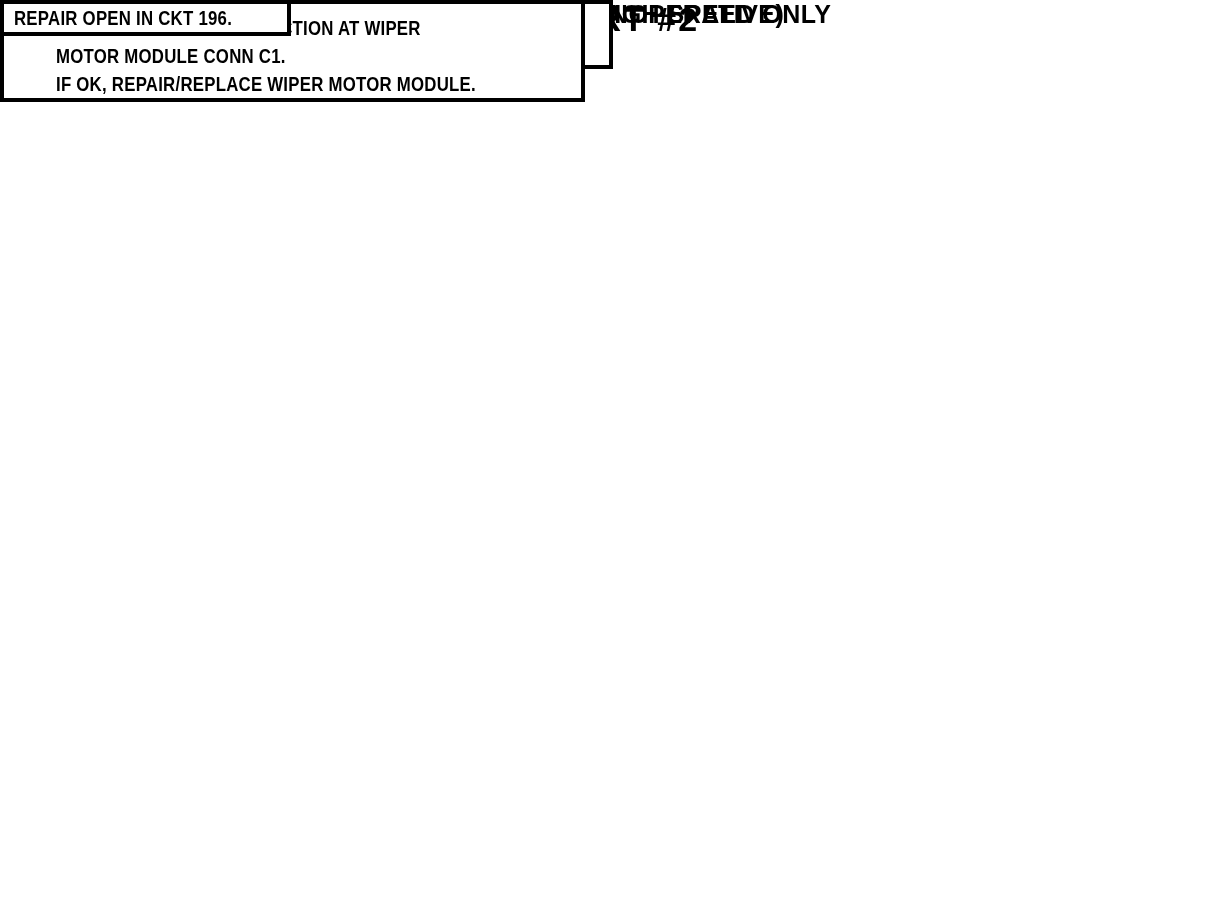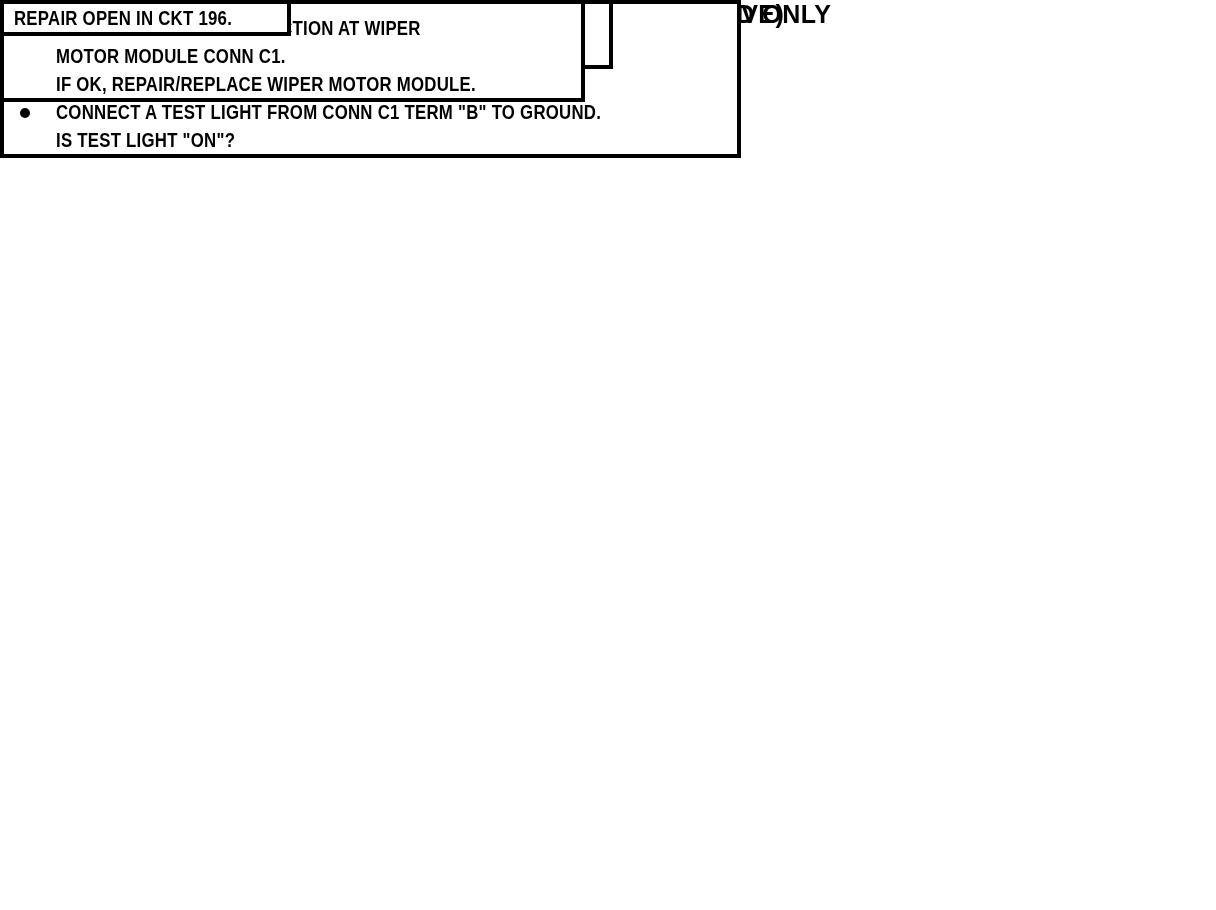--- a/index.html
+++ b/index.html
@@ -118,25 +118,20 @@
       <div class="txt">DISCONNECT WIPER MOTOR MODULE CONN C1.</div>
     </div>
     <div class="row">
       <span class="dot"></span>
       <div class="txt">IGNITION SWITCH TO "RUN."</div>
     </div>
     <div class="row">
       <span class="dot"></span>
       <div class="txt">WIPER SWITCH TO "LO."</div>
     </div>
-    <div class="row">
-      <span class="dot"></span>
-      <div class="txt">CONNECT A TEST LIGHT FROM CONN C1 TERM "B" TO GROUND.
-IS TEST LIGHT "ON"?</div>
-    </div>
   </div>
 
   <div class="lbl" id="lbl-yes1">
     <span>YES</span>
   </div>
   <div class="lbl" id="lbl-no1">
     <span>NO</span>
   </div>
 
   <div class="box" id="box-testc">

